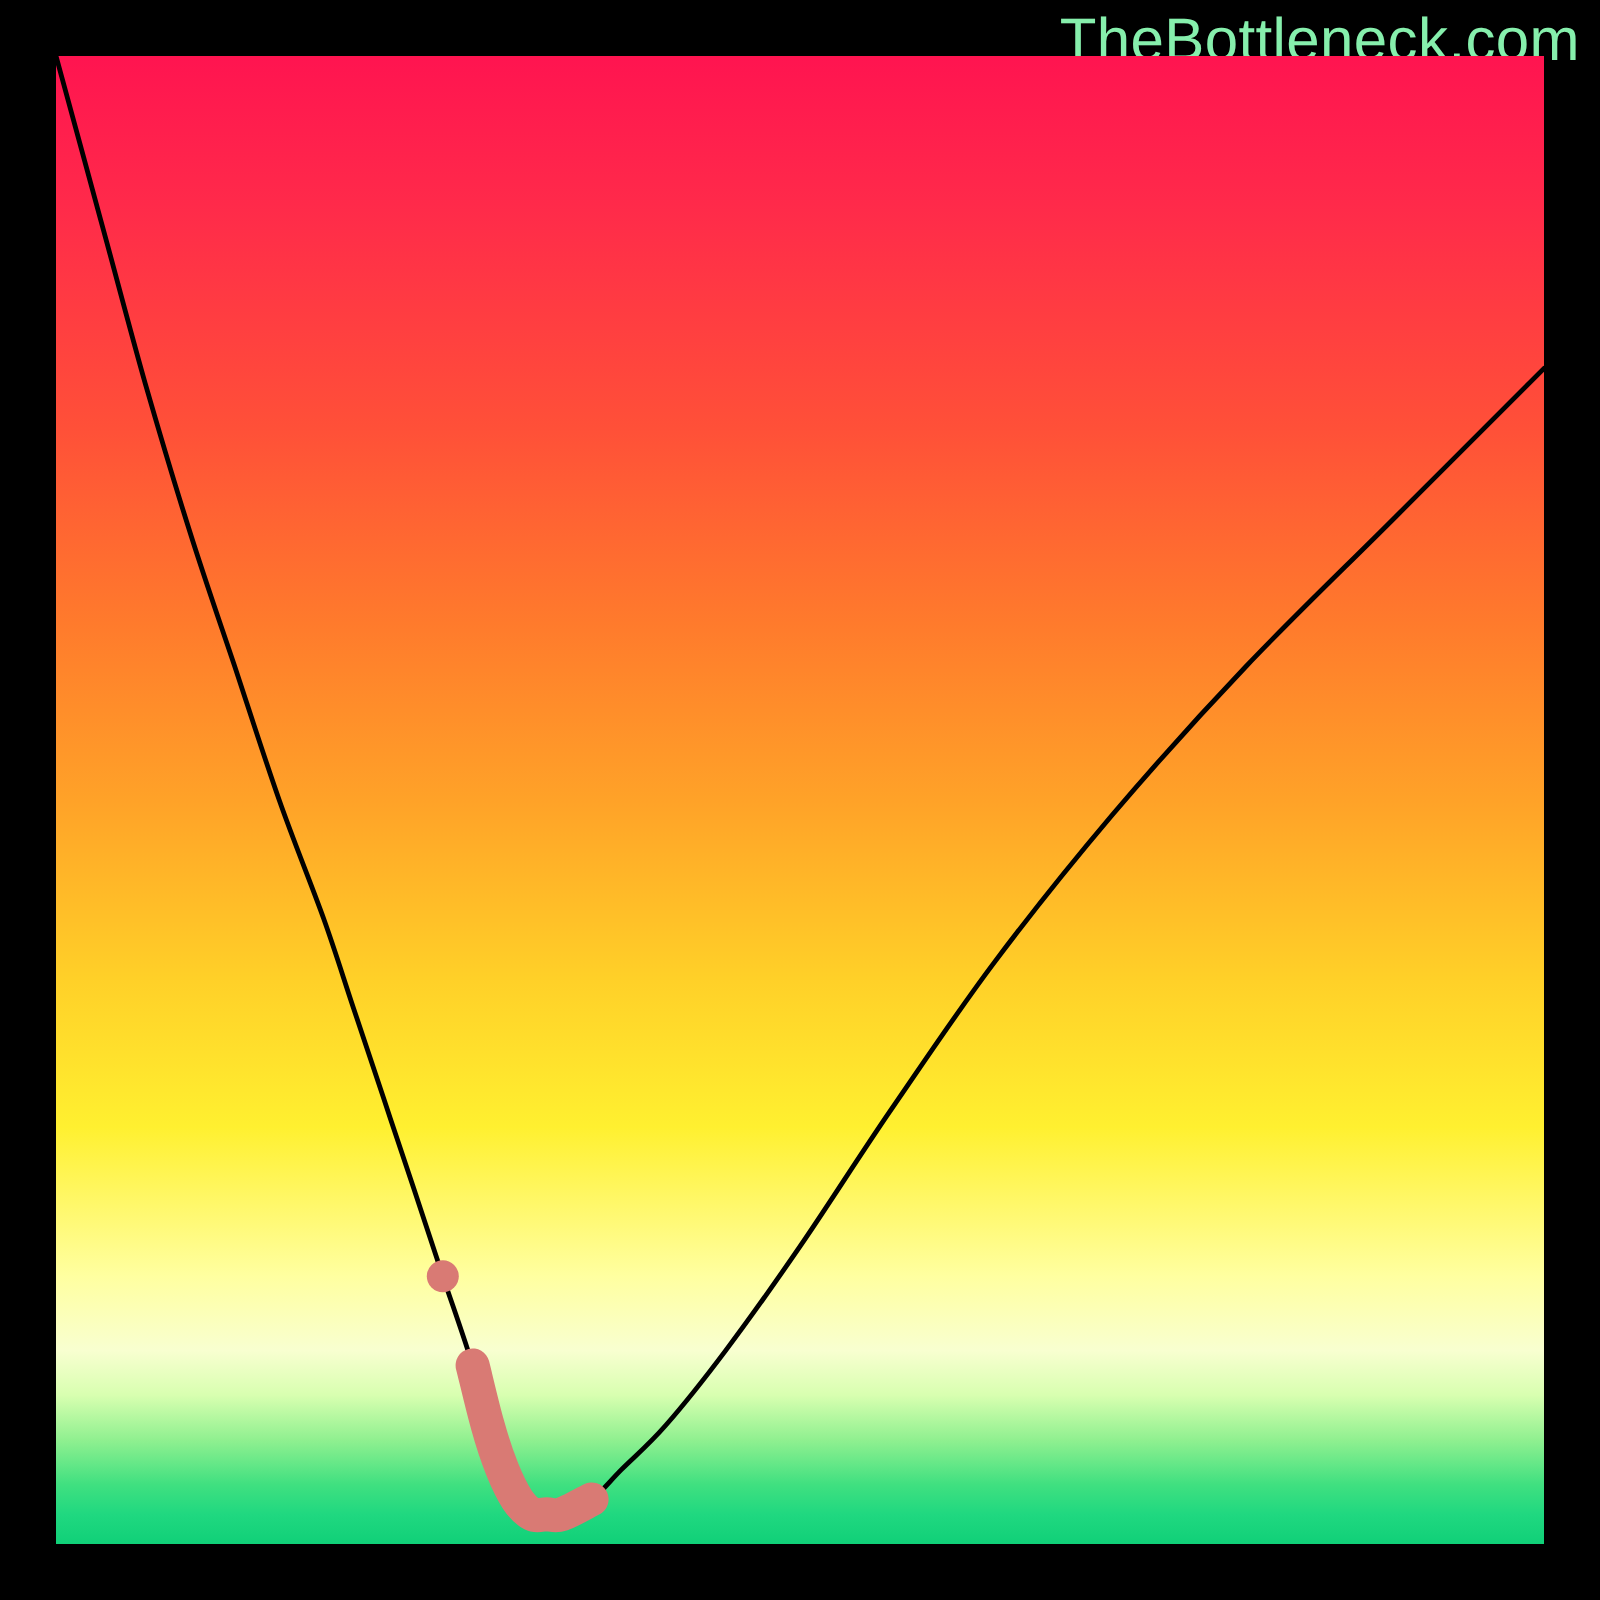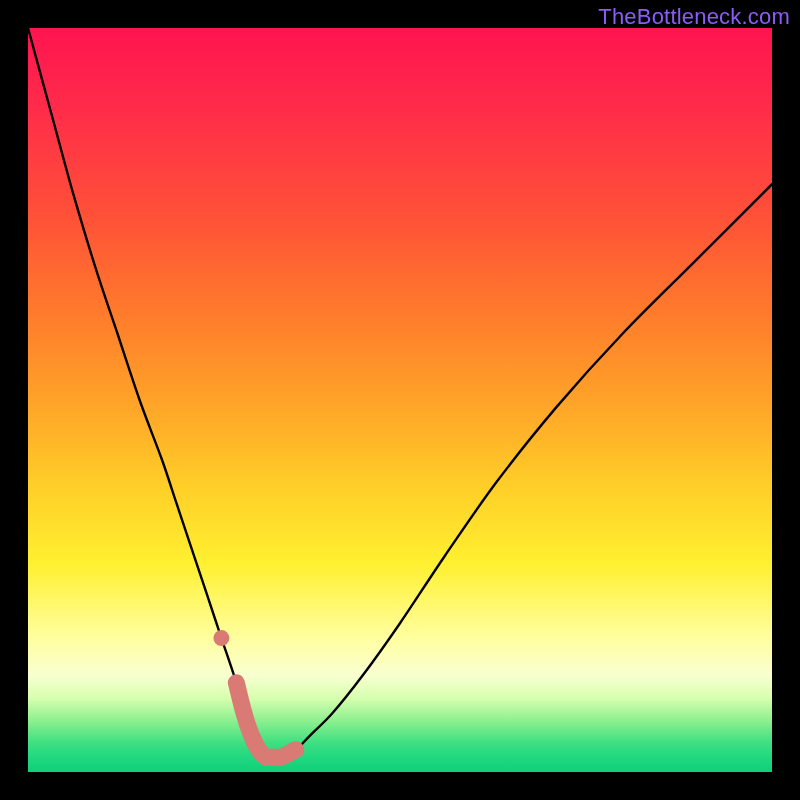--- a/index.html
+++ b/index.html
@@ -41,22 +41,22 @@
       #90f090 93%,
       #40e080 96%,
       #20d880 98%,
       #10d078 100%
     );
   }
   .watermark {
     position: absolute;
     top: 4px;
     right: 10px;
-    color: #8b5cf6;
-    font-size: 22px;
+    color: #86efac;
+    font-size: 30px;
     font-weight: 500;
     letter-spacing: 0.2px;
     user-select: none;
   }
   svg.overlay {
     position: absolute;
     top: 0;
     left: 0;
     width: 744px;
     height: 744px;

